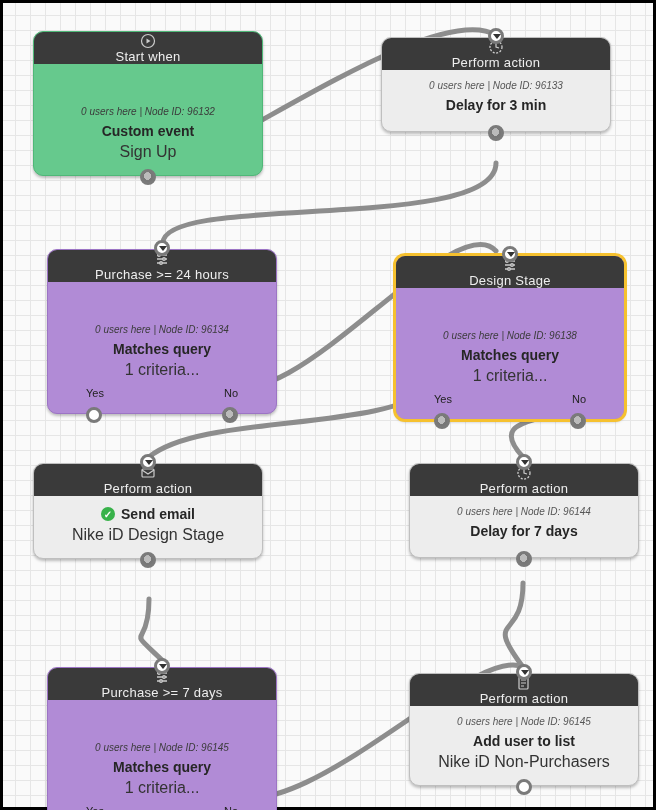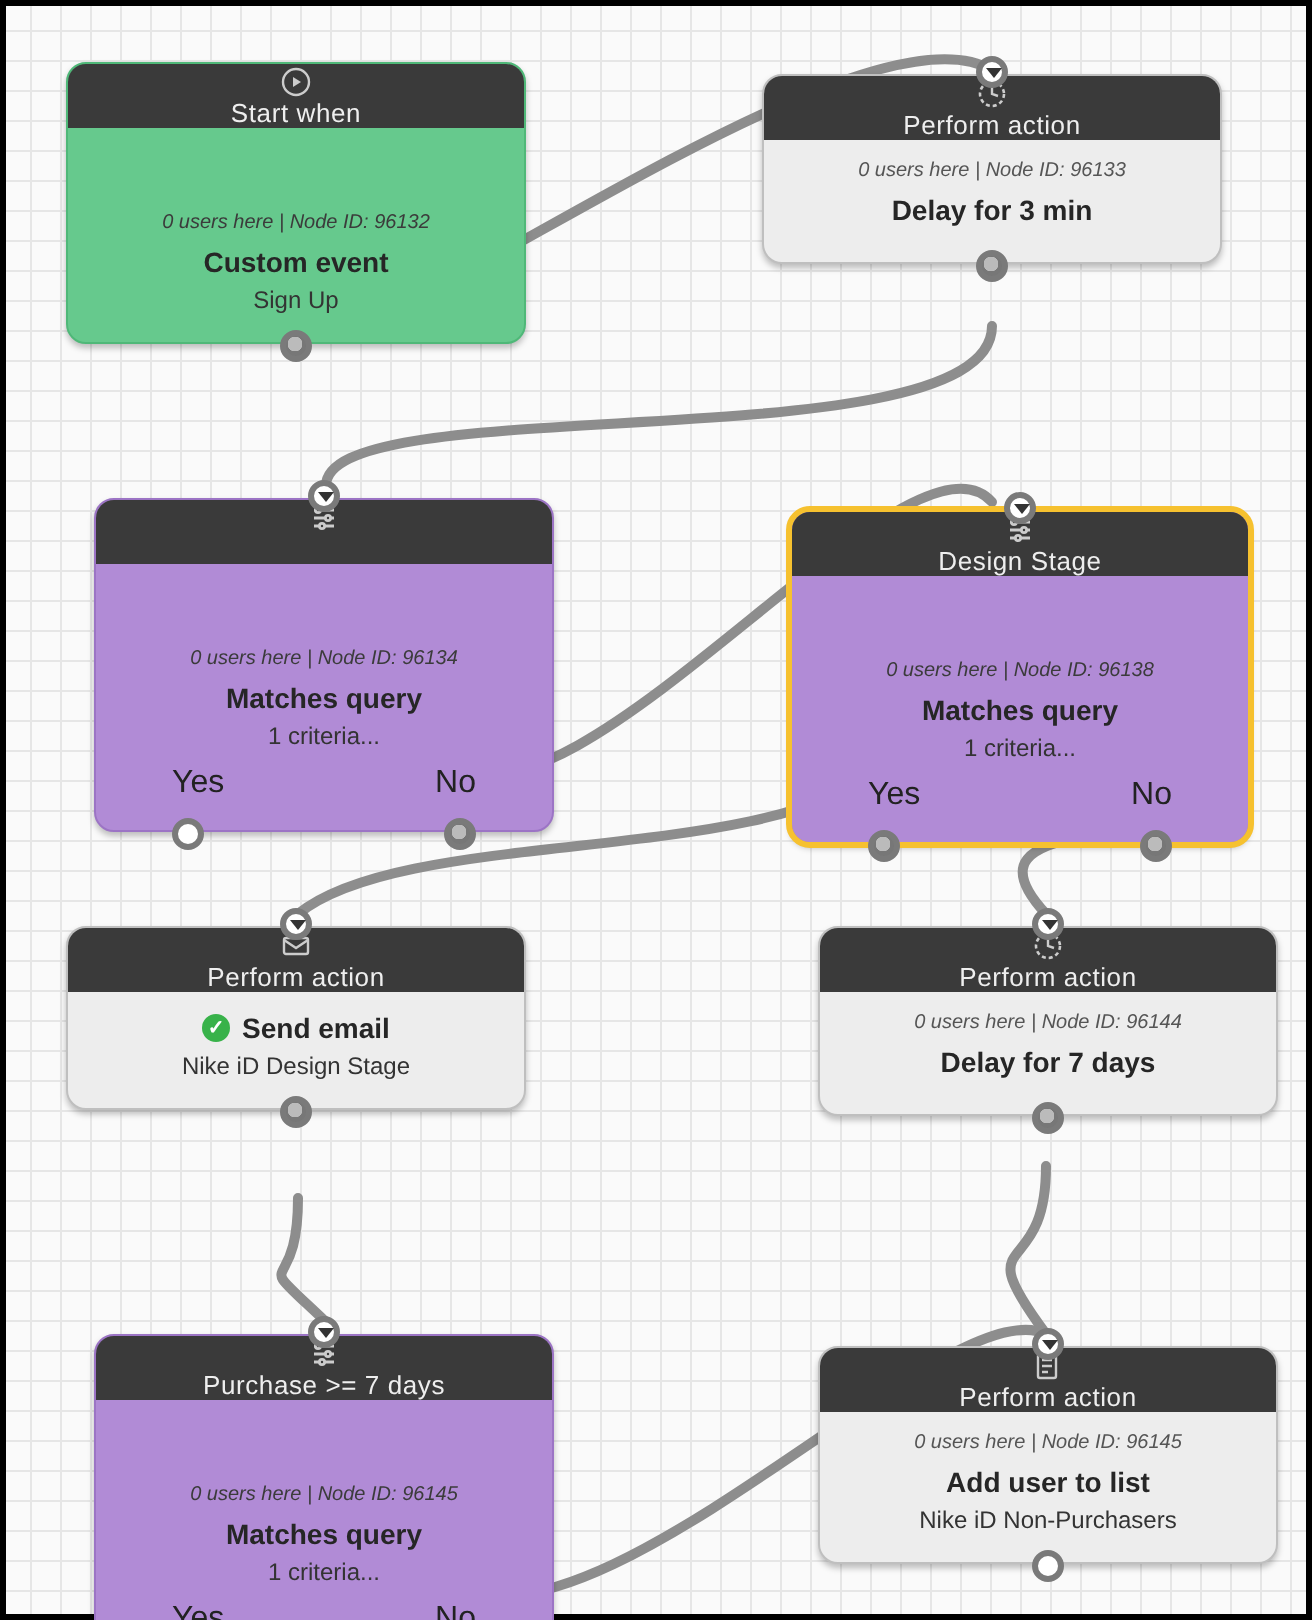--- a/index.html
+++ b/index.html
@@ -50,37 +50,37 @@
   }
   .node-header .title { flex: 1; text-align: center; font-weight: 400; letter-spacing: .3px; }
   .node-header .hdr-icon {
     width: 18px; height: 18px; display:flex; align-items:center; justify-content:center;
     color:#ccc;
   }
   .node-body { padding: 10px 12px 14px; text-align: center; }
   .meta { font-size: 10px; font-style: italic; color: #555; margin-bottom: 6px; }
   .node.green .meta, .node.purple .meta { color: #3b3b3b; margin-top: 32px; }
   .node-title { font-size: 14px; font-weight: 700; color: #262626; margin-bottom: 4px; display:flex; justify-content:center; align-items:center; gap:6px;}
-  .node-sub { font-size: 12px; color: #333; }
+  .node-sub { font-size: 16px; color: #333; }
   .check { width:14px; height:14px; background:#38b24a; border-radius:50%; display:inline-flex; align-items:center; justify-content:center; color:#fff; font-size:10px; }
   .port {
     position: absolute;
     width: 16px; height: 16px;
     background: #fff;
     border: 3px solid #7a7a7a;
     border-radius: 50%;
     z-index: 5;
   }
   .port.in { top: -10px; left: 50%; transform: translateX(-50%); background:#fff; }
   .port.in::after{
     content:""; position:absolute; left:2px; top:3px;
     border-left:4px solid transparent; border-right:4px solid transparent; border-top:5px solid #333;
   }
   .port.out-center { bottom: -10px; left: 50%; transform: translateX(-50%); }
-  .branch-row { display:flex; justify-content:space-between; padding: 0 26px 0 26px; margin-top:8px; font-size:16px; color:#222;}
+  .branch-row { display:flex; justify-content:space-between; padding: 0 26px 0 26px; margin-top:8px; font-size:11px; color:#222;}
   .branch-port {
     position:absolute; width:16px; height:16px; background:#fff; border:3px solid #7a7a7a; border-radius:50%; bottom:-10px;
   }
   .branch-port.yes { left: 38px; }
   .branch-port.no  { right: 38px; }
   .port.connected, .branch-port.connected {
     background: radial-gradient(circle at 45% 40%, #bbb 0 45%, #777 46% 100%);
   }
 </style>
 </head>
@@ -141,20 +141,21 @@
   <div class="port in"></div>
   <div class="node-header">
     <span class="hdr-icon">
       <svg width="16" height="16" viewBox="0 0 16 16" stroke="#ccc" stroke-width="1.4" fill="none">
             <path d="M3 4 H13 M3 8 H13 M3 12 H13"></path>
             <circle cx="5" cy="4" r="1.3" fill="#3a3a3a"></circle>
             <circle cx="10" cy="8" r="1.3" fill="#3a3a3a"></circle>
             <circle cx="7" cy="12" r="1.3" fill="#3a3a3a"></circle>
           </svg>
     </span>
+    <span class="title">Purchase &gt;= 24 hours</span>
   </div>
   <div class="node-body">
     <div class="meta">0 users here | Node ID: 96134</div>
     <div class="node-title">Matches query</div>
     <div class="node-sub">1 criteria...</div>
     <div class="branch-row">
       <span>Yes</span>
       <span>No</span>
     </div>
   </div>

